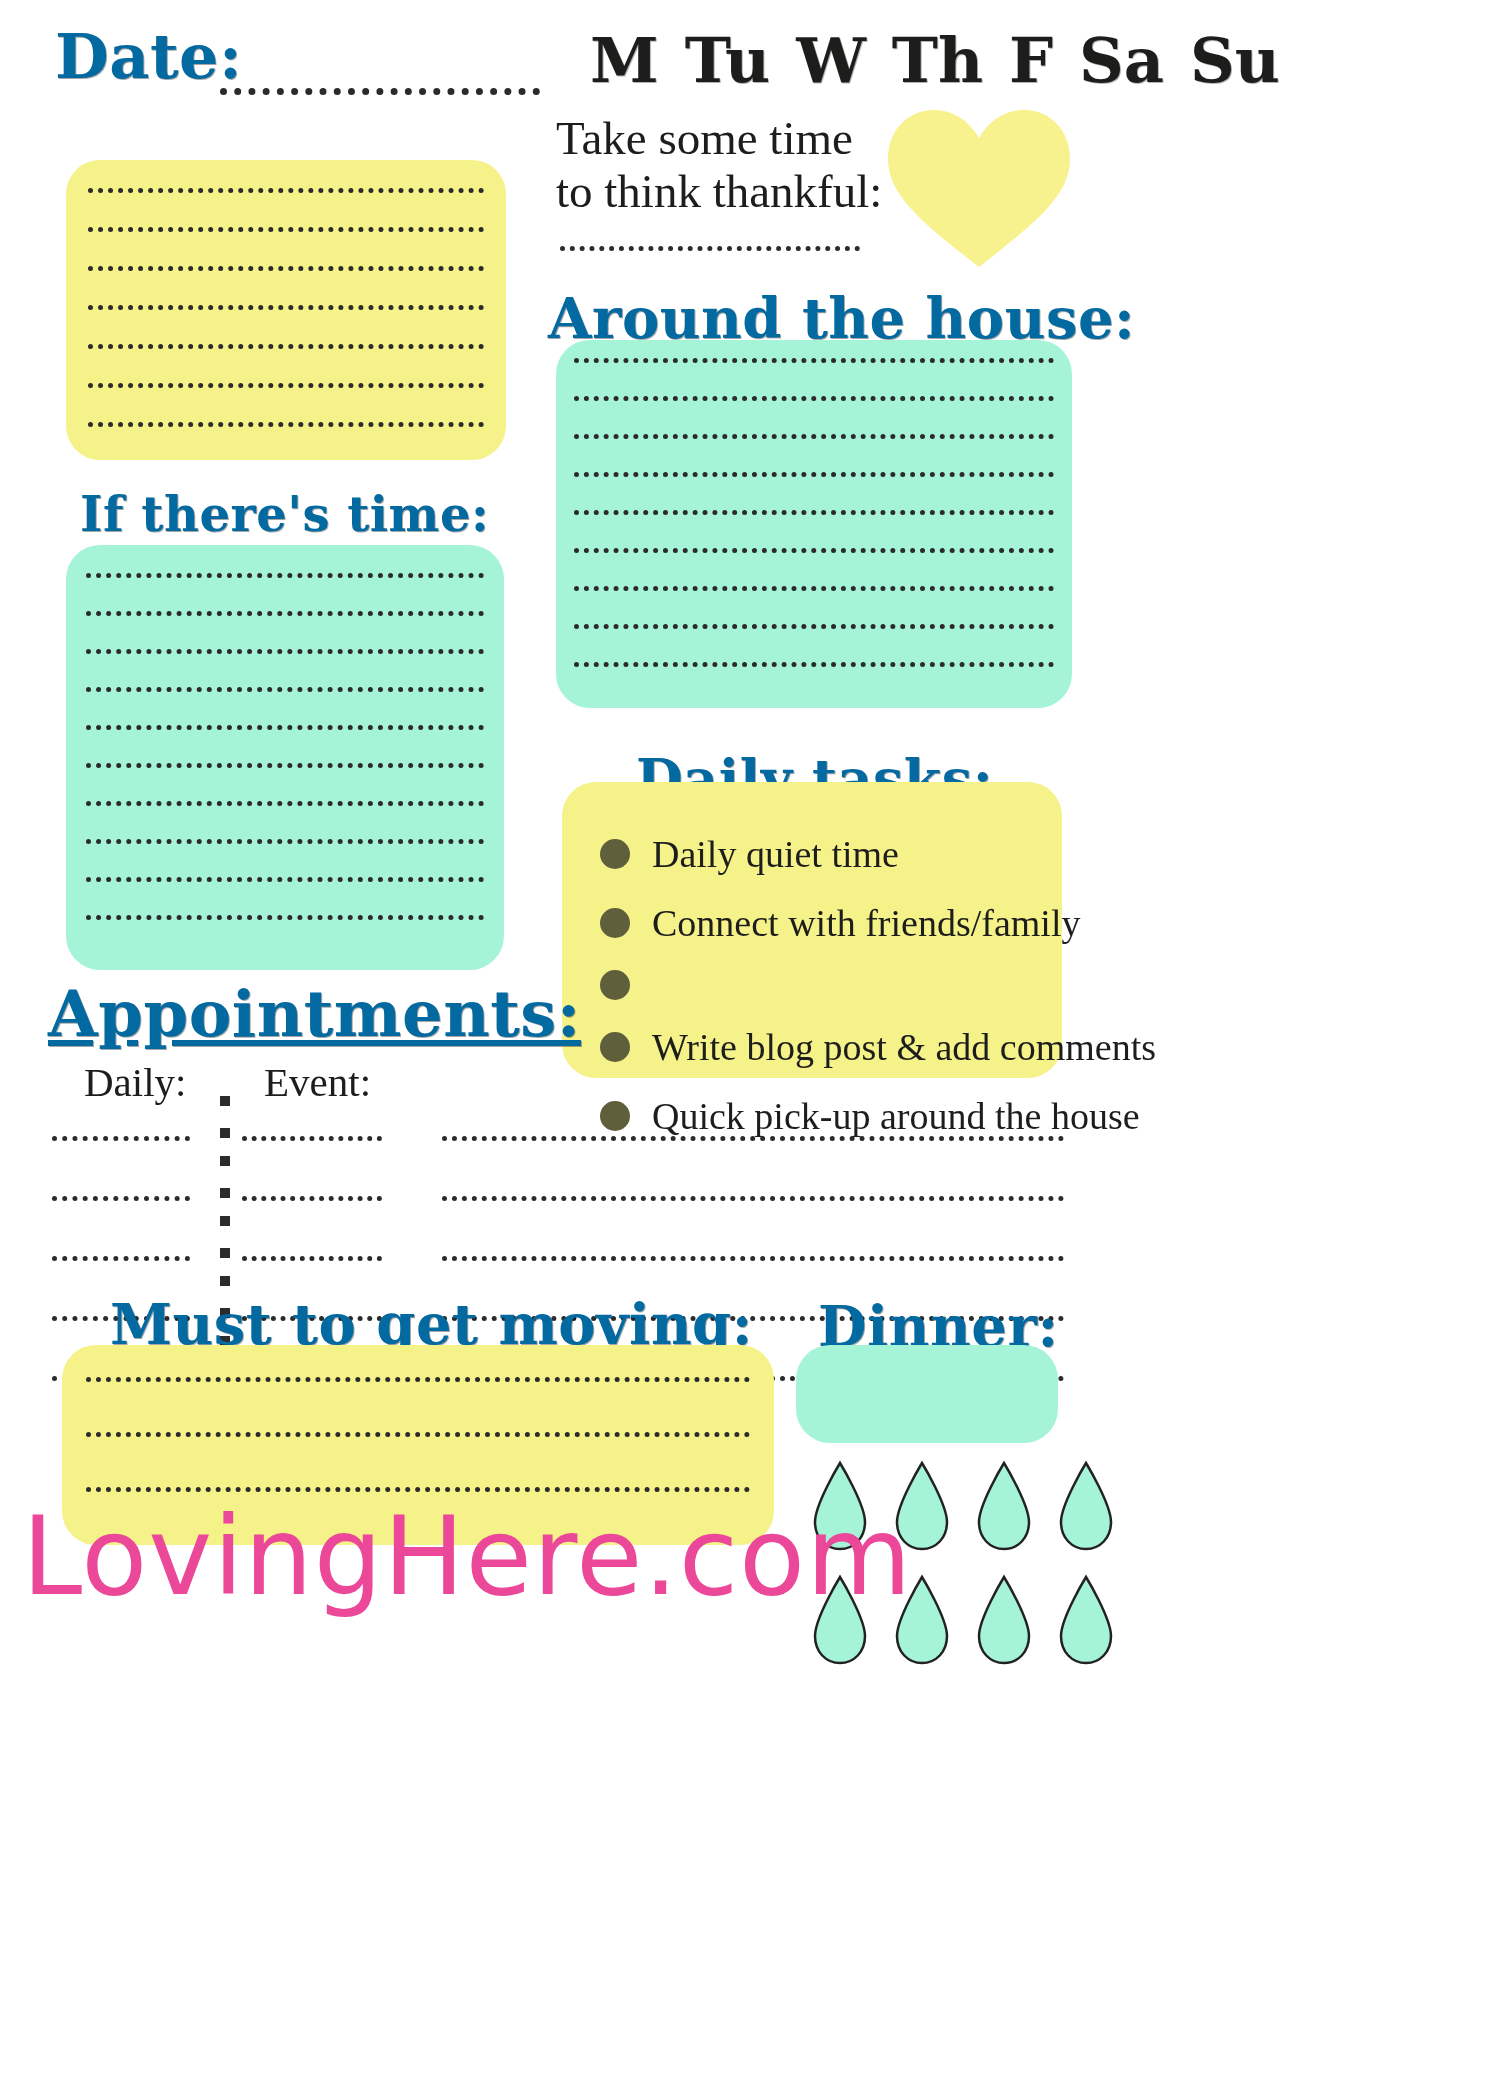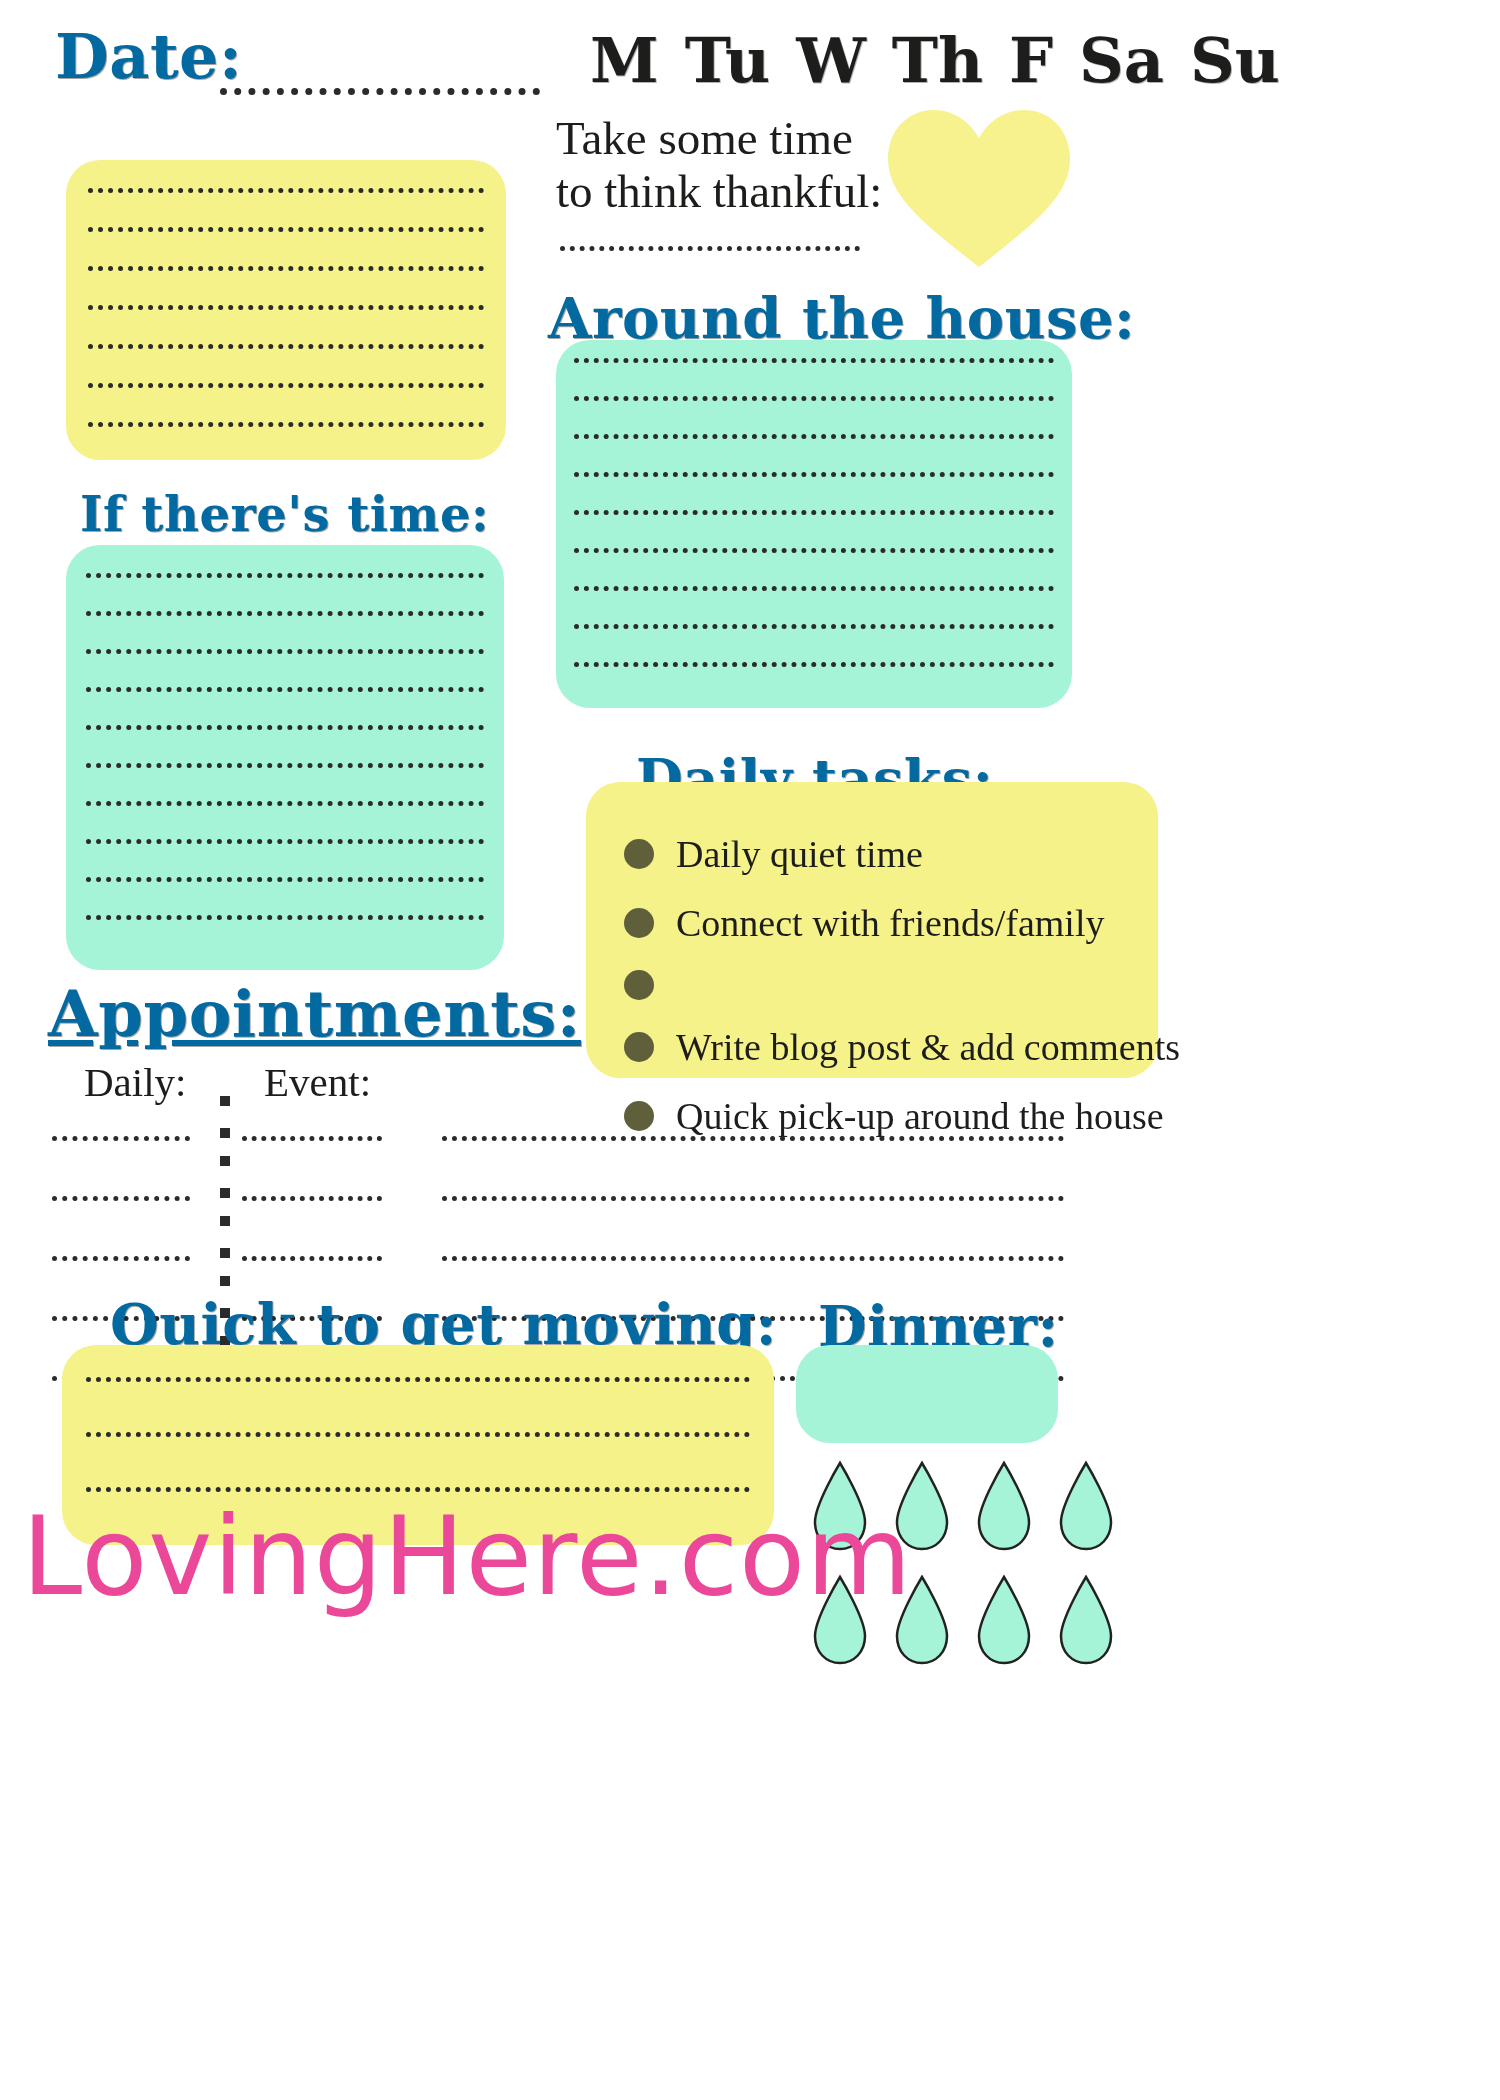--- a/index.html
+++ b/index.html
@@ -162,21 +162,21 @@
         <div class="rule" style="margin-bottom: 33px;"></div>
         <div class="rule" style="margin-bottom: 33px;"></div>
         <div class="rule" style="margin-bottom: 33px;"></div>
         <div class="rule" style="margin-bottom: 33px;"></div>
         <div class="rule" style="margin-bottom: 33px;"></div>
       </div>
   </div>
 
   <div class="abs head" style="left:636px;top:752px;font-size:54px;">Daily tasks:</div>
 
-  <div class="abs card yellow" style="left:562px;top:782px;width:572px;height:296px;margin-left:24px;">
+  <div class="abs card yellow" style="left:562px;top:782px;width:500px;height:296px;">
     <div id="daily-tasks-list" style="padding:50px 0 0 38px;">
         <div class="task">
           <span class="task-dot"></span>
           <span class="task-label">Daily quiet time</span>
         </div>
         <div class="task">
           <span class="task-dot"></span>
           <span class="task-label">Connect with friends/family</span>
         </div>
         <div class="task">
@@ -241,21 +241,21 @@
         <div class="appt-hh"></div>
         <div class="appt-colon">
           <i></i>
           <i></i>
         </div>
         <div class="appt-mm"></div>
         <div class="appt-ev"></div>
       </div>
     </div>
 
-  <div class="abs head" style="left:110px;top:1296px;font-size:56px;">Quick to get moving:</div>
+  <div class="abs head" style="left:110px;top:1296px;font-size:56px;">Must to get moving:</div>
 
   <div class="abs card yellow" style="left:62px;top:1345px;width:712px;height:200px;">
     <div id="get-moving-lines" style="padding:32px 24px 0 24px;">
         <div class="rule" style="margin-bottom: 50px;"></div>
         <div class="rule" style="margin-bottom: 50px;"></div>
         <div class="rule" style="margin-bottom: 50px;"></div>
       </div>
   </div>
 
   <div class="abs head" style="left:818px;top:1298px;font-size:56px;">Dinner:</div>

